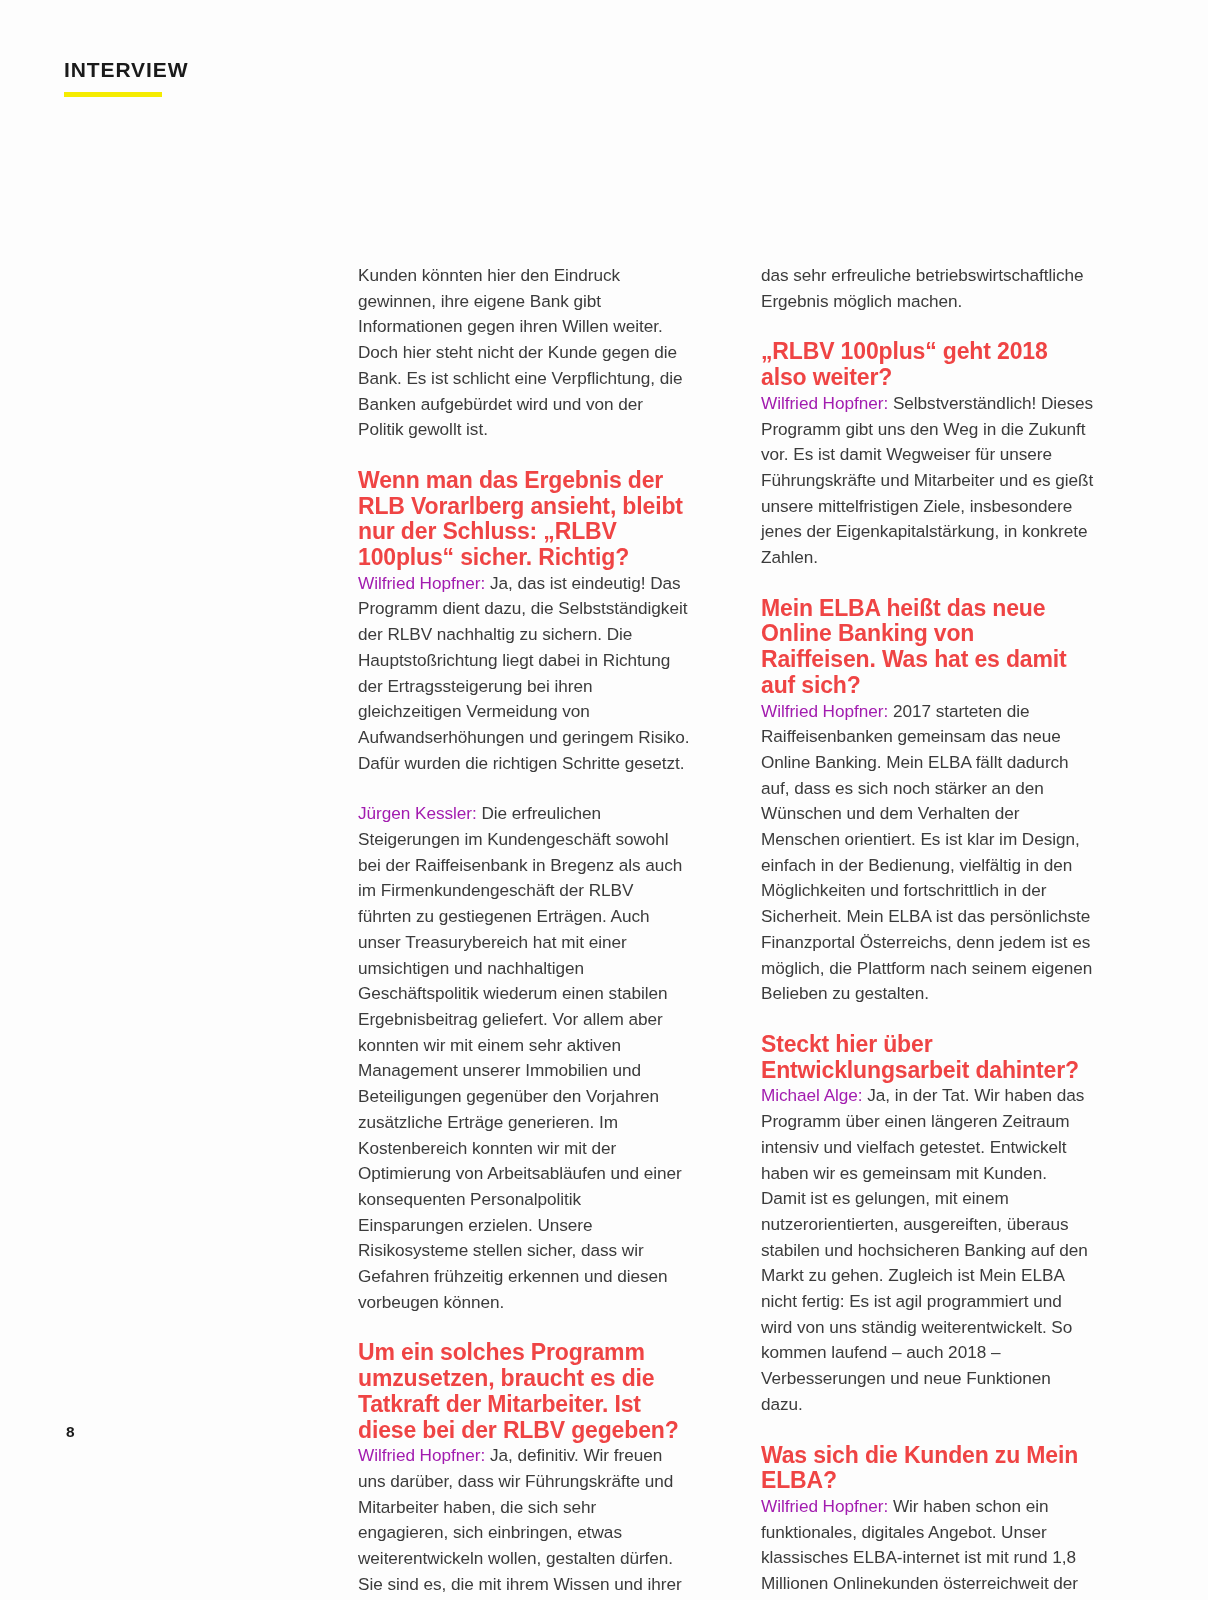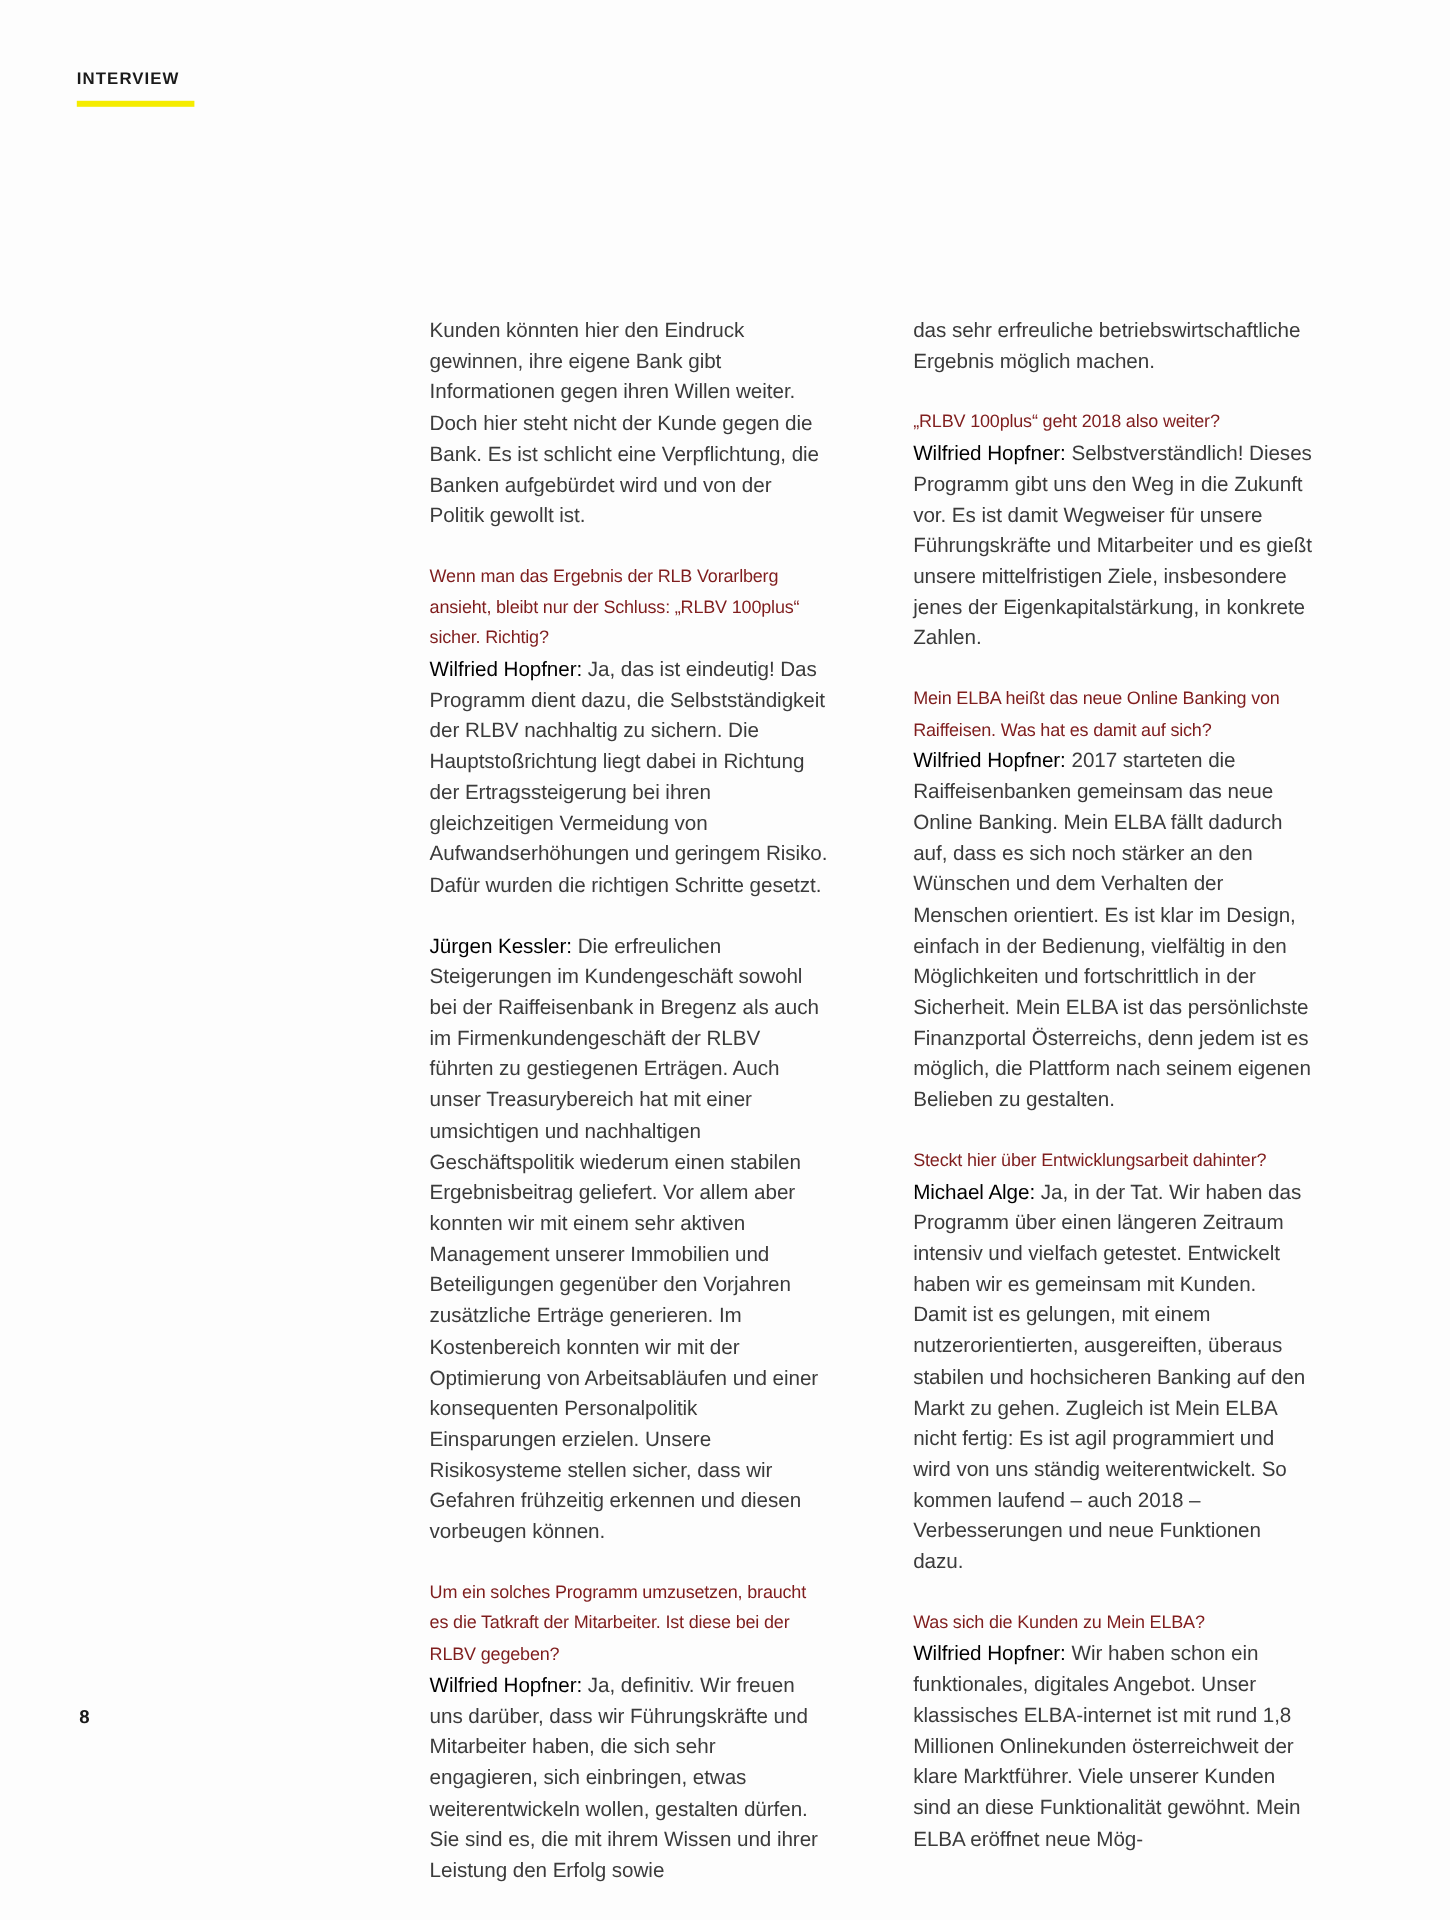--- a/index.html
+++ b/index.html
@@ -22,21 +22,21 @@
   }
 
   
   .section-header {
     position: absolute;
     left: 64px;
     top: 58px;
     width: 300px;
   }
   .section-header .label {
-    font-size: 14px;
+    font-size: 21px;
     font-weight: bold;
     letter-spacing: 0.9px;
     color: #1a1a1a;
     line-height: 1.1;
   }
   .section-header .rule {
     margin-top: 11px;
     width: 98px;
     height: 5px;
     background: #f5ec00;
@@ -65,28 +65,28 @@
 
   p.body {
     margin: 0;
     font-size: 17.2px;
     line-height: 25.7px;
     color: #3b3b3b;
     letter-spacing: -0.05px;
   }
   .q {
     margin: 0 0 0 0;
-    font-size: 15px;
+    font-size: 23px;
     line-height: 25.7px;
-    font-weight: normal;
-    color: #7f1d1d;
+    font-weight: bold;
+    color: #ef4444;
     letter-spacing: -0.15px;
   }
   .speaker {
-    color: #000000;
+    color: #a21caf;
     font-weight: normal;
   }
 
   
   .page-number {
     position: absolute;
     left: 66px;
     top: 1423px;
     font-size: 15.5px;
     font-weight: bold;

